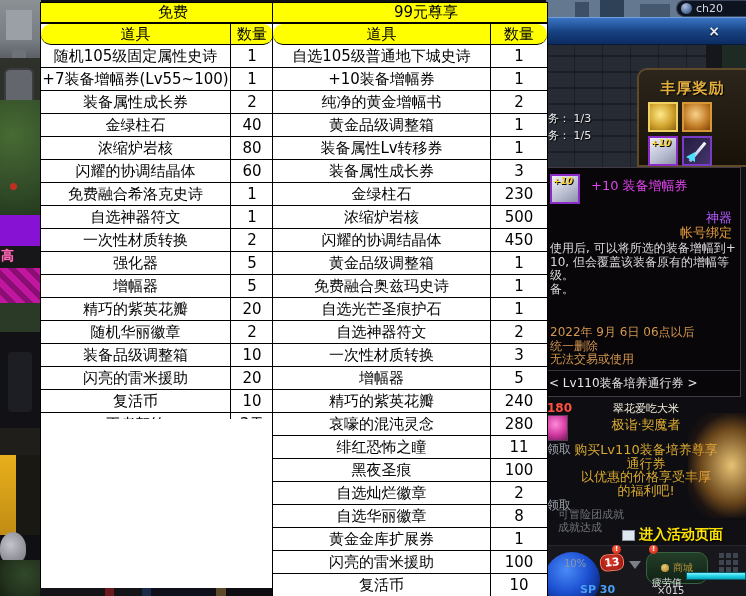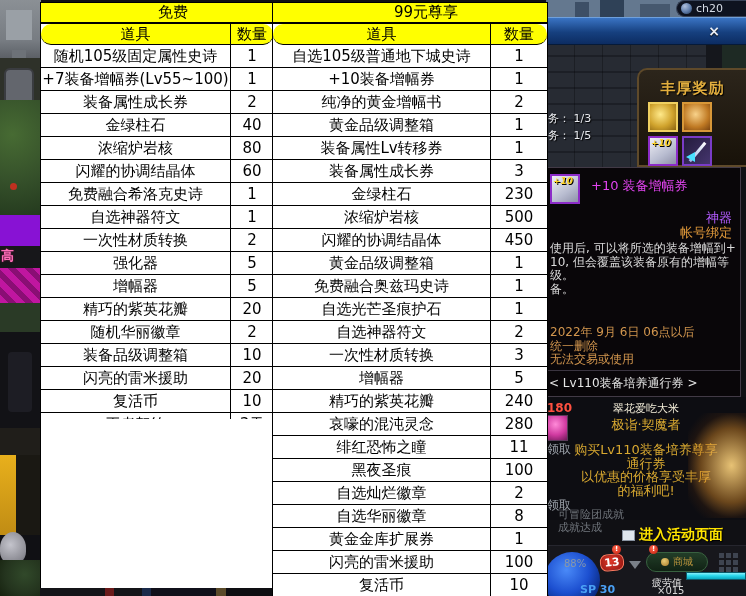--- a/index.html
+++ b/index.html
@@ -97,21 +97,21 @@
   
   .hud{left:546px;top:545px;width:200px;height:51px;background:#17171c;border-top:1px solid #26262e;}
   .orb{left:544px;top:552px;width:56px;height:56px;border-radius:50%;
     background:radial-gradient(circle at 40% 32%,#4a8af8,#1c4fd0 45%,#0a2a80 75%,#061a50);}
   .orb-pct{left:564px;top:558px;color:#8a98a8;font-size:10px;}
   .sp{left:580px;top:583px;color:#4aa0f4;font-size:11px;font-weight:bold;}
   .badge{left:600px;top:554px;width:24px;height:17px;background:radial-gradient(circle at 45% 40%,#e03828,#901410);
     border:1px solid #ff7a60;border-radius:7px;color:#fff;font-size:11px;font-weight:bold;
     display:flex;align-items:center;justify-content:center;transform:rotate(-6deg);}
   .tri-down{left:629px;top:561px;width:0;height:0;border-left:6px solid transparent;border-right:6px solid transparent;border-top:8px solid #7a8088;}
-  .mall{left:646px;top:552px;width:62px;height:20px;border-radius:10px;background:linear-gradient(180deg,#24422a,#102414);
+  .mall{left:646px;top:552px;width:62px;height:32px;border-radius:10px;background:linear-gradient(180deg,#24422a,#102414);
     border:1px solid #3c6a44;display:flex;align-items:center;justify-content:center;gap:4px;opacity:.9;}
   .mall-dot{width:8px;height:8px;border-radius:50%;background:radial-gradient(circle at 40% 35%,#ffe080,#b8862a);}
   .mall-label{color:#c8a040;font-size:10px;}
   .fatigue-label{left:652px;top:576px;color:#e0e0e0;font-size:10px;}
   .fatigue-bar{left:686px;top:572px;width:60px;height:8px;background:#05303c;border:1px solid #0a5a6a;}
   .fatigue-fill{width:100%;height:100%;background:linear-gradient(180deg,#8af0fa,#2ad8ec 45%,#0aa8c0);}
   .fatigue-count{left:657px;top:585px;color:#d8d8d8;font-size:10px;}
   .skillgrid{left:719px;top:553px;display:grid;grid-template-columns:repeat(3,5px);grid-gap:2px;}
   .skillgrid span{width:5px;height:5px;background:#3e4450;display:block;}
   .alert-dot{width:9px;height:9px;border-radius:50%;background:radial-gradient(circle at 40% 35%,#ff6a50,#c01808);
@@ -234,21 +234,21 @@
     <div>可冒险团成就</div>
     <div>成就达成</div>
   </div>
   <div class="abs activity-row">
     <span class="activity-icon"></span>
     <span class="activity-label">进入活动页面</span>
   </div>
 
   <div class="abs hud"></div>
   <div class="abs orb"></div>
-  <div class="abs orb-pct">88%</div>
+  <div class="abs orb-pct">10%</div>
   <div class="abs sp">SP 30</div>
   <div class="abs badge">13</div>
   <div class="abs tri-down"></div>
   <div class="abs mall">
     <span class="mall-dot"></span>
     <span class="mall-label">商城</span>
   </div>
   <div class="abs alert-dot ad1">!</div>
   <div class="abs alert-dot ad2">!</div>
   <div class="abs fatigue-label">疲劳值</div>

